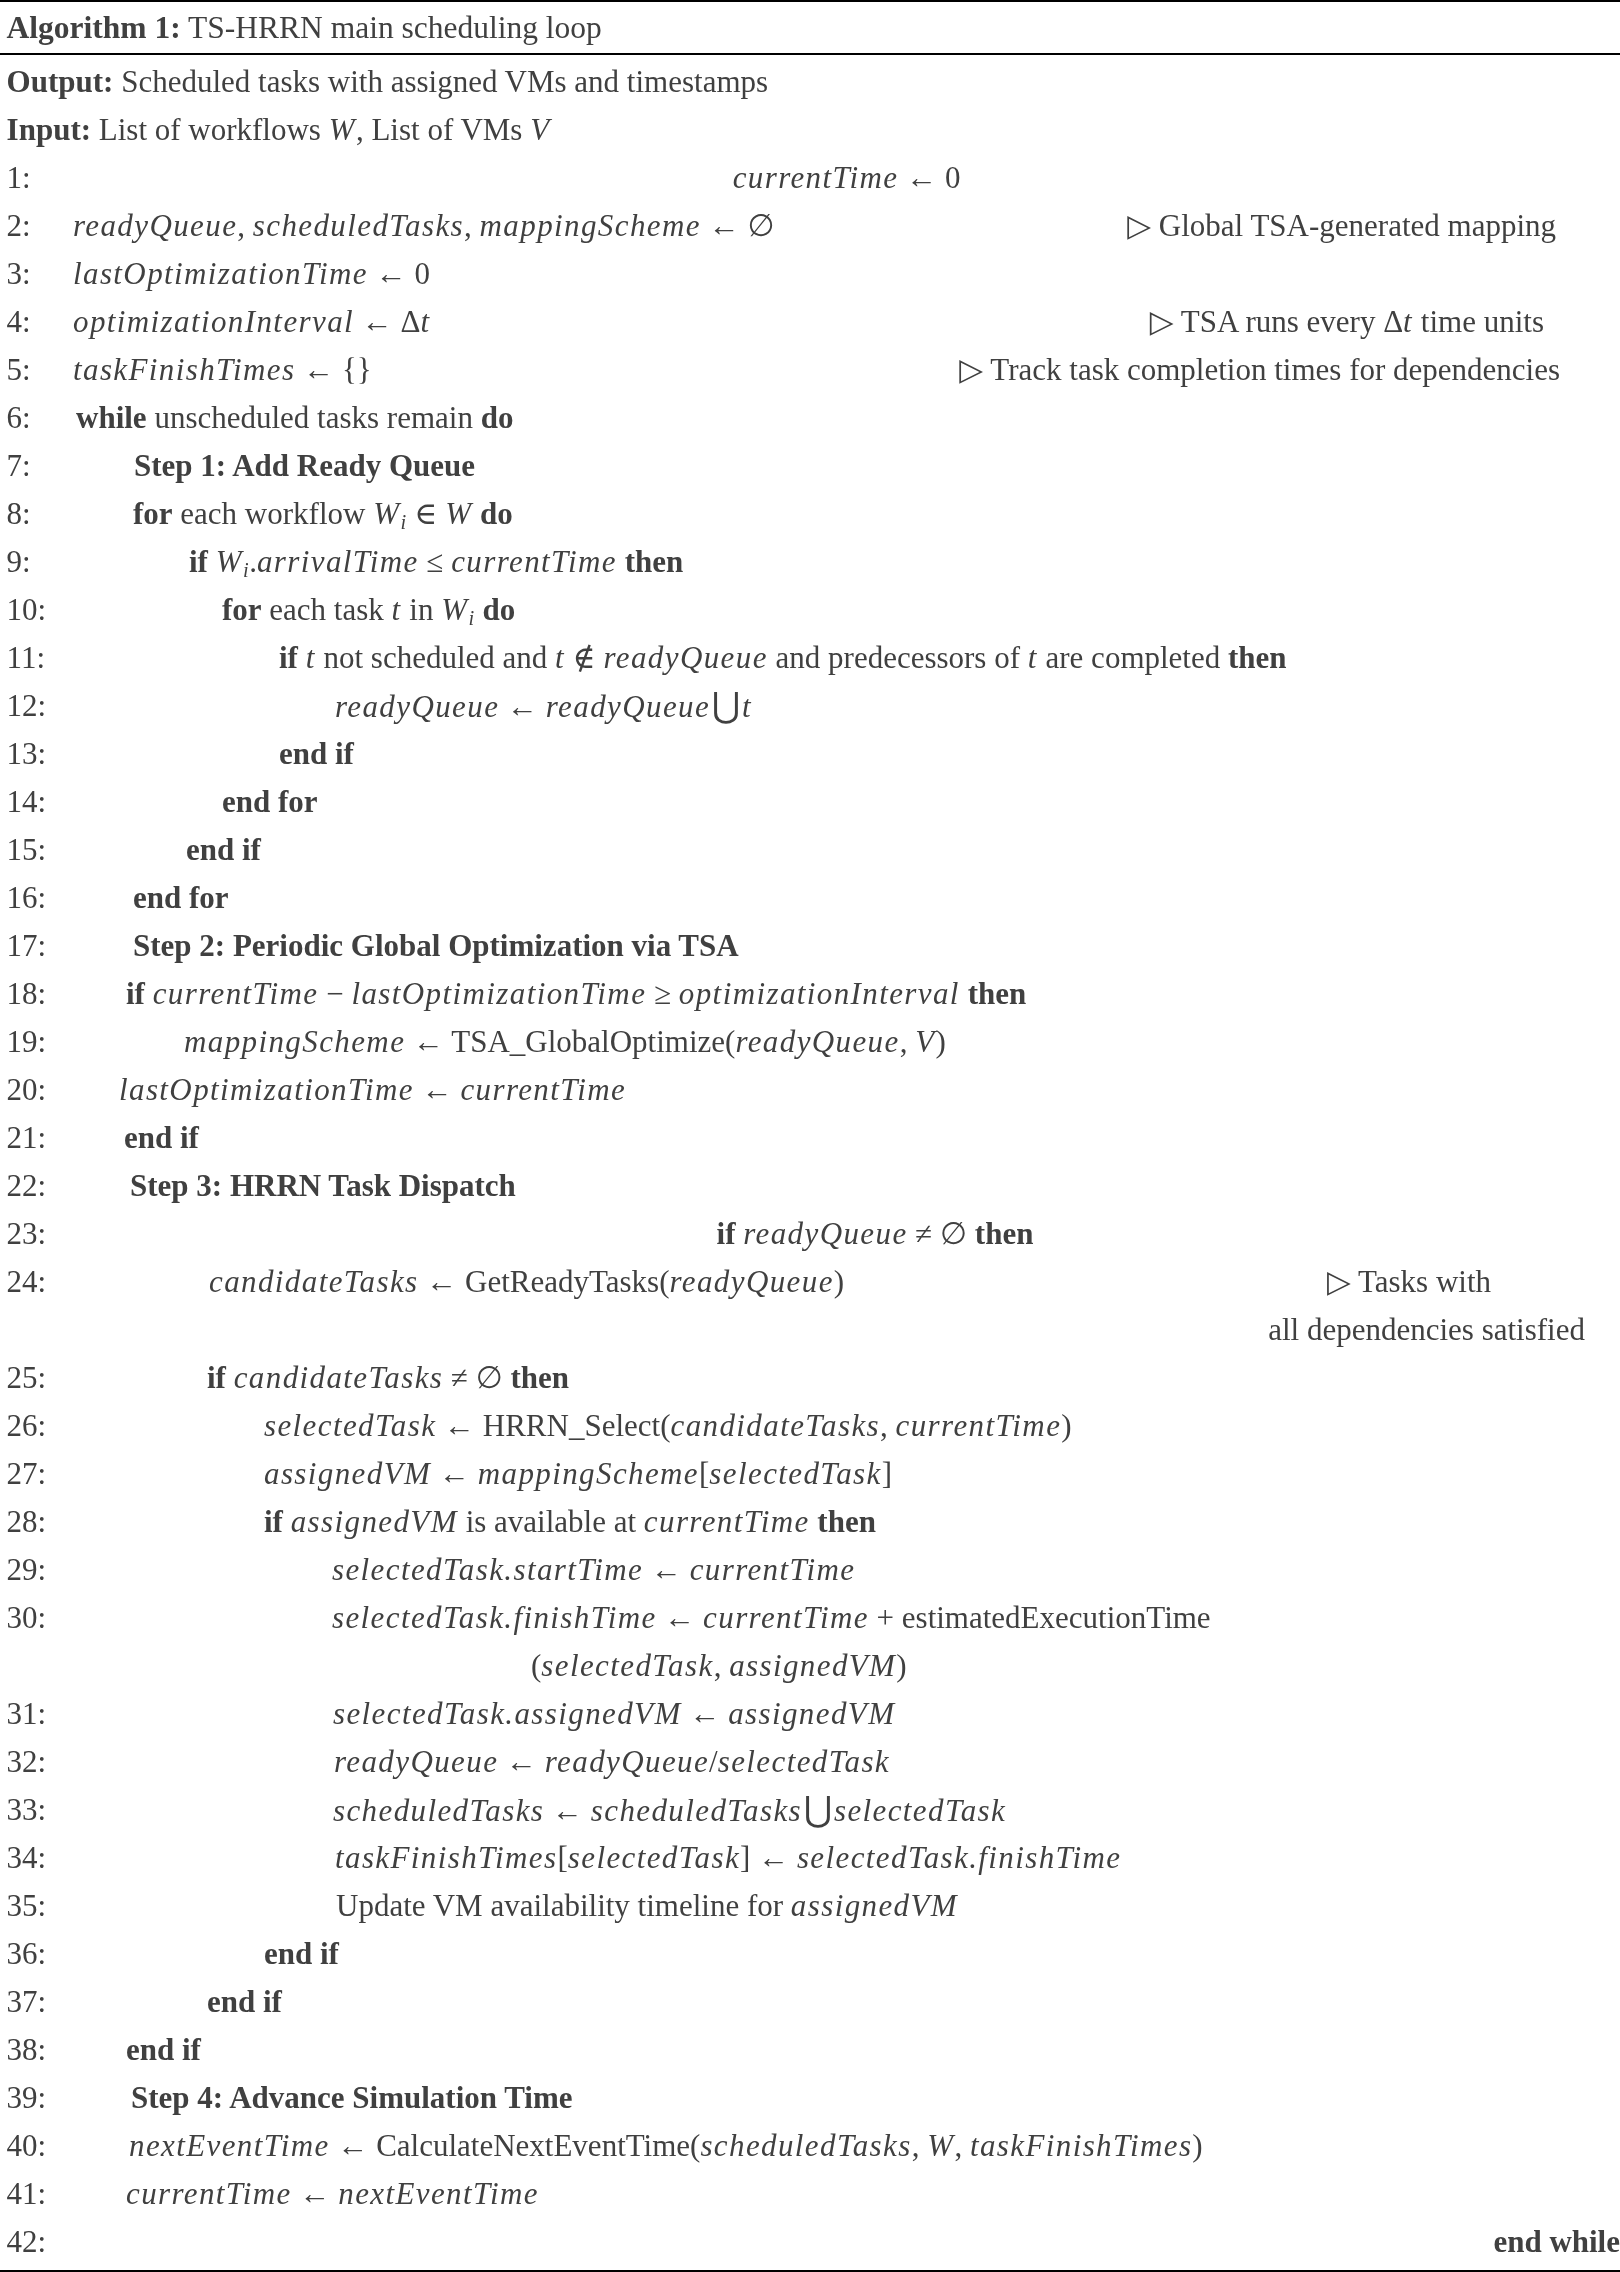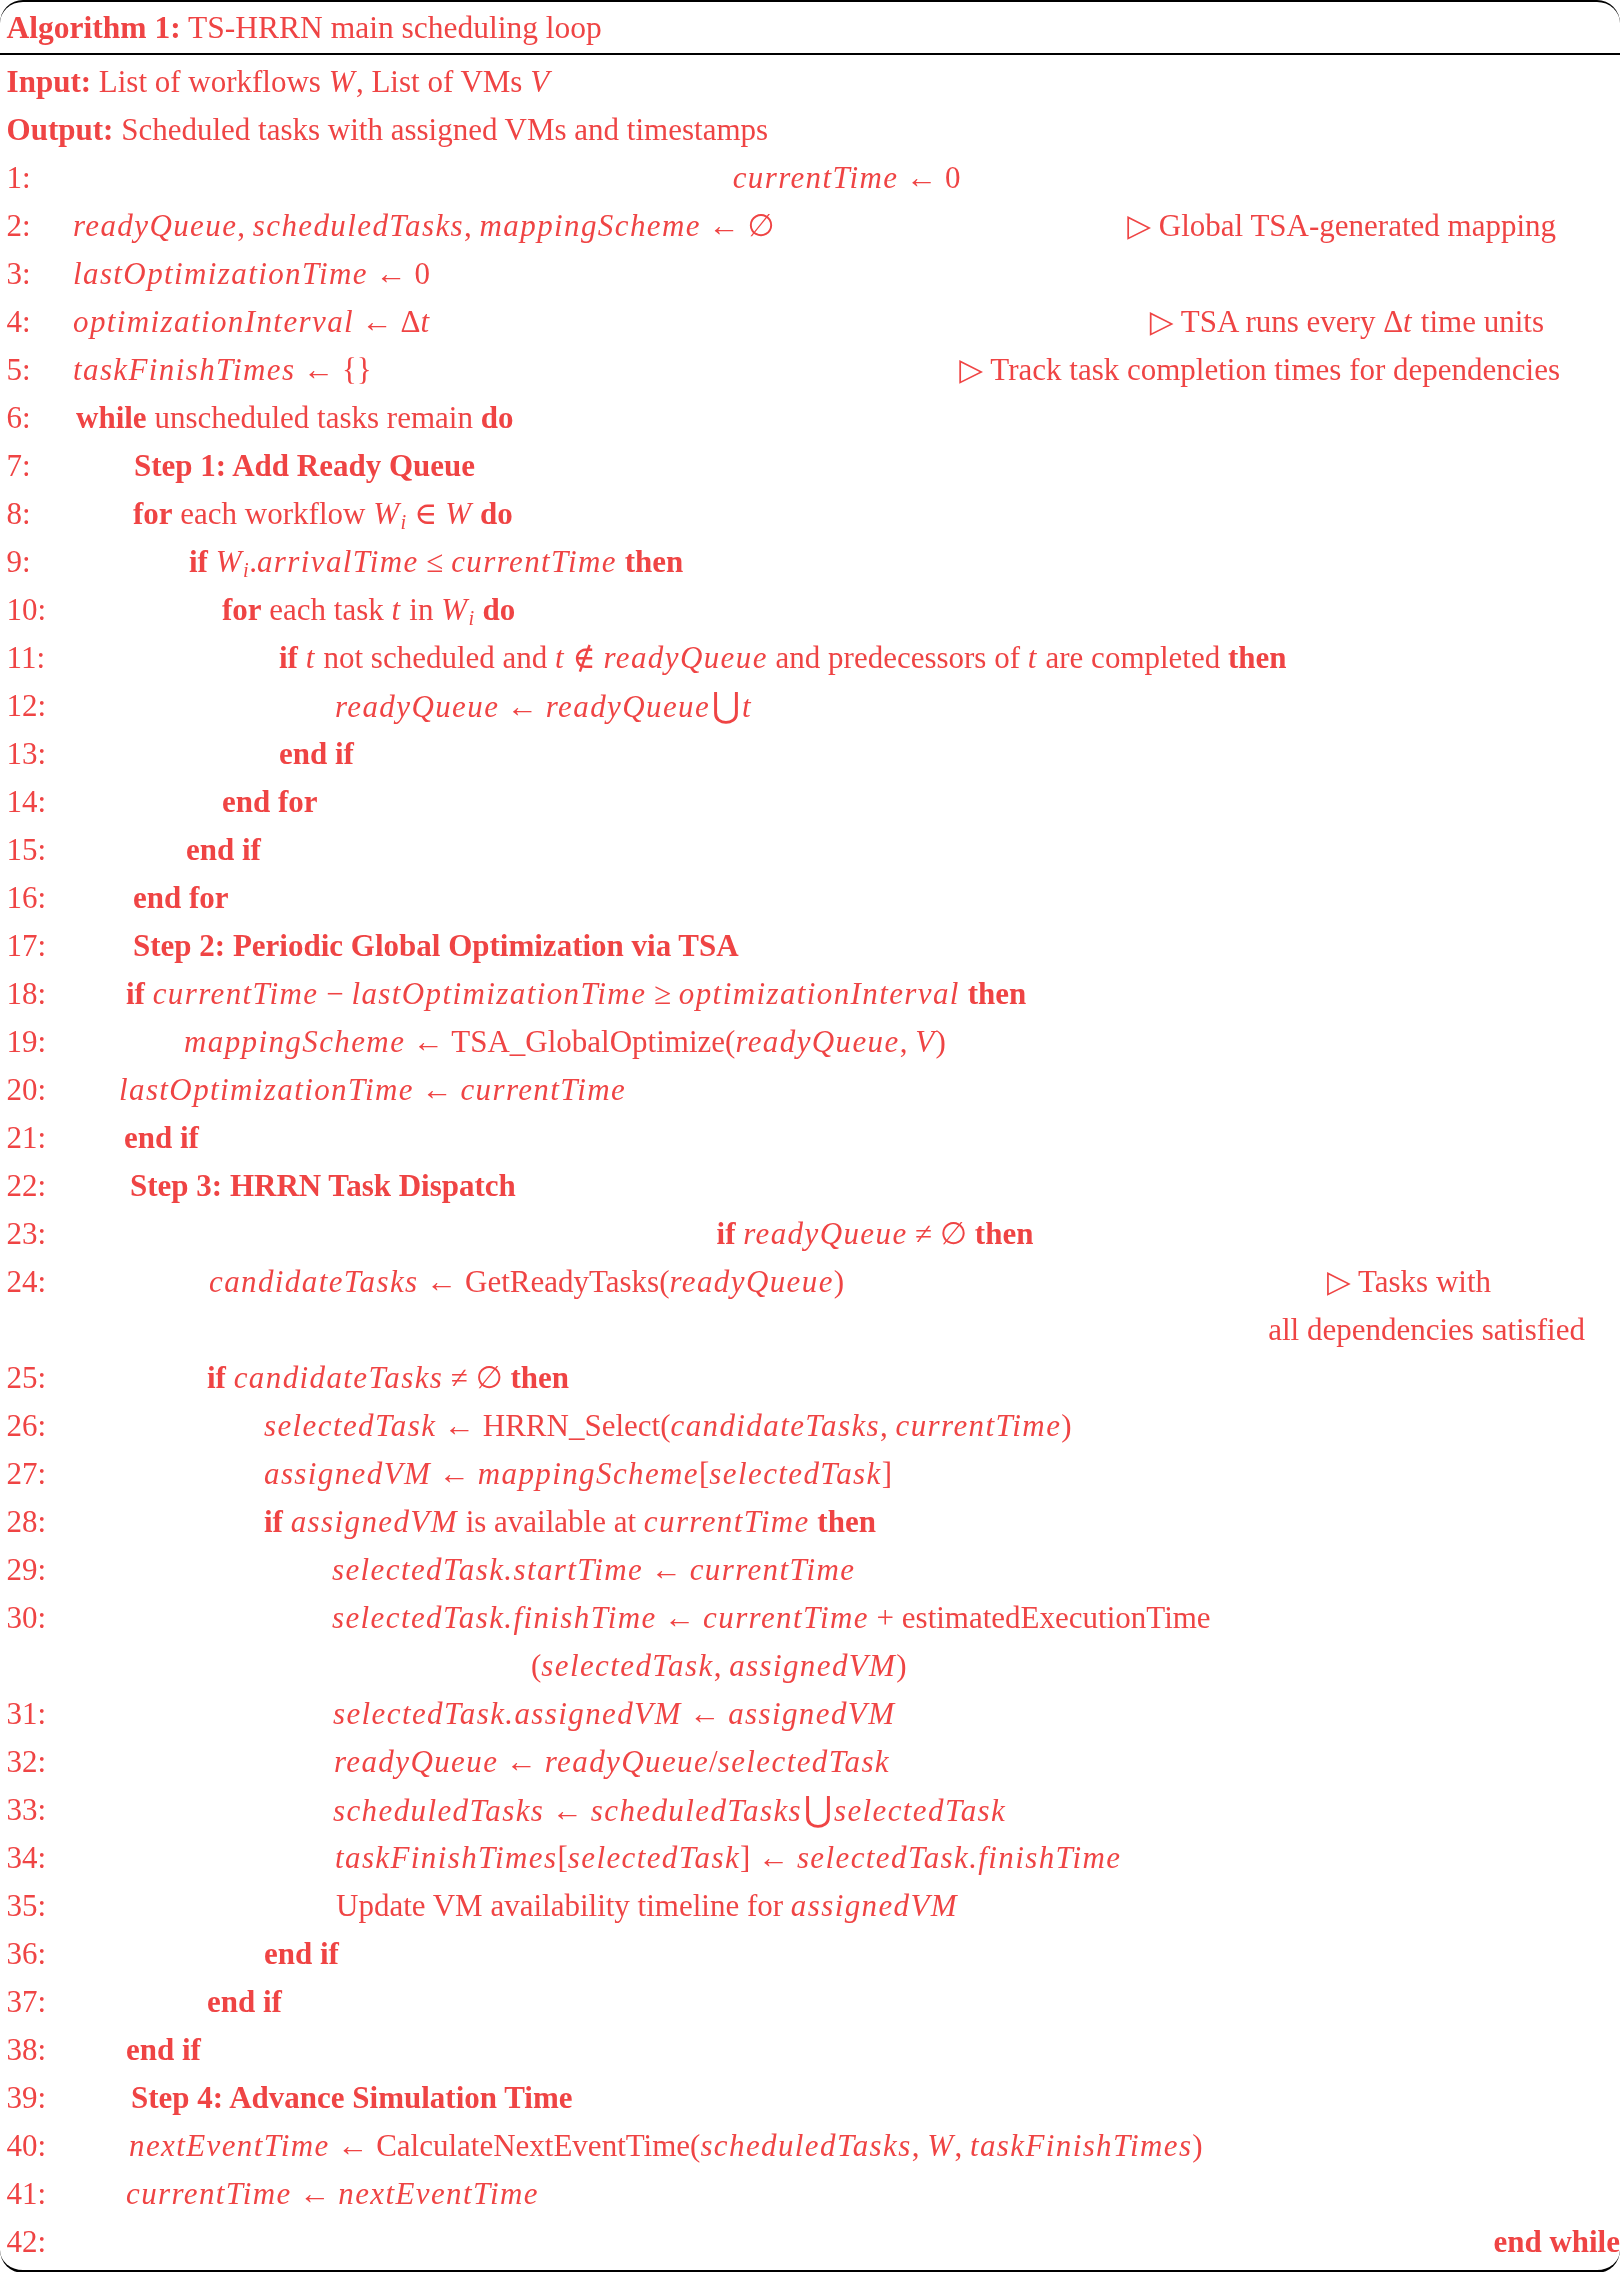--- a/index.html
+++ b/index.html
@@ -1,27 +1,26 @@
 <!DOCTYPE html>
 <html style="font-size:13.3px"><head>
 <meta charset="utf-8">
 <style>
   html,body{margin:0;padding:0;background:#ffffff;}
   .page{
     position:relative;
     width:1620px;
     height:2273px;
     background:#ffffff;
-    color:#ef4444;
+    color:#404040;
     font-family:"Liberation Serif","DejaVu Serif",serif;
     box-sizing:border-box;
     border-top:2.5px solid #000;
     border-bottom:3.3px solid #000;
     overflow:hidden;
-    border-radius:23px;
   }
   .title{
     font-size:31.5px;
     line-height:38px;
     padding:6.6px 6.6px 6.6px 6.6px;
     border-bottom:2.5px solid #000;
     white-space:nowrap;
   }
   .title .kw{font-weight:bold;}
   .body{position:relative;padding-top:3.3px;}
@@ -51,24 +50,24 @@
 </style>
 </head>
 <body>
 
 <div class="page">
   <div class="title">
     <span class="kw">Algorithm 1:</span><span> TS-HRRN main scheduling loop</span>
   </div>
   <div class="body" id="algo-body">
       <div class="row">
+        <div class="stmt" style="margin-left: 6.6px;"><span class="io-label">Output:</span><span class="rm"> Scheduled tasks with assigned VMs and timestamps</span></div>
+      </div>
+      <div class="row">
         <div class="stmt" style="margin-left: 6.6px;"><span class="io-label">Input:</span><span class="rm"> List of workflows </span><span class="mt">W</span><span class="rm">, List of VMs </span><span class="mt">V</span></div>
-      </div>
-      <div class="row">
-        <div class="stmt" style="margin-left: 6.6px;"><span class="io-label">Output:</span><span class="rm"> Scheduled tasks with assigned VMs and timestamps</span></div>
       </div>
       <div class="row">
         <span class="num">1:</span>
         <div class="stmt" style="margin-left: 73px; text-align: center;"><span class="mt">currentTime</span><span class="rm"> ← 0</span></div>
       </div>
       <div class="row">
         <span class="num">2:</span>
         <div class="stmt" style="margin-left: 73px;"><span class="mt">readyQueue</span><span class="rm">, </span><span class="mt">scheduledTasks</span><span class="rm">, </span><span class="mt">mappingScheme</span><span class="rm"> ← ∅</span></div>
         <span class="cmt" style="right: 64px;"><span class="rm">▷ Global TSA-generated mapping</span></span>
       </div>

